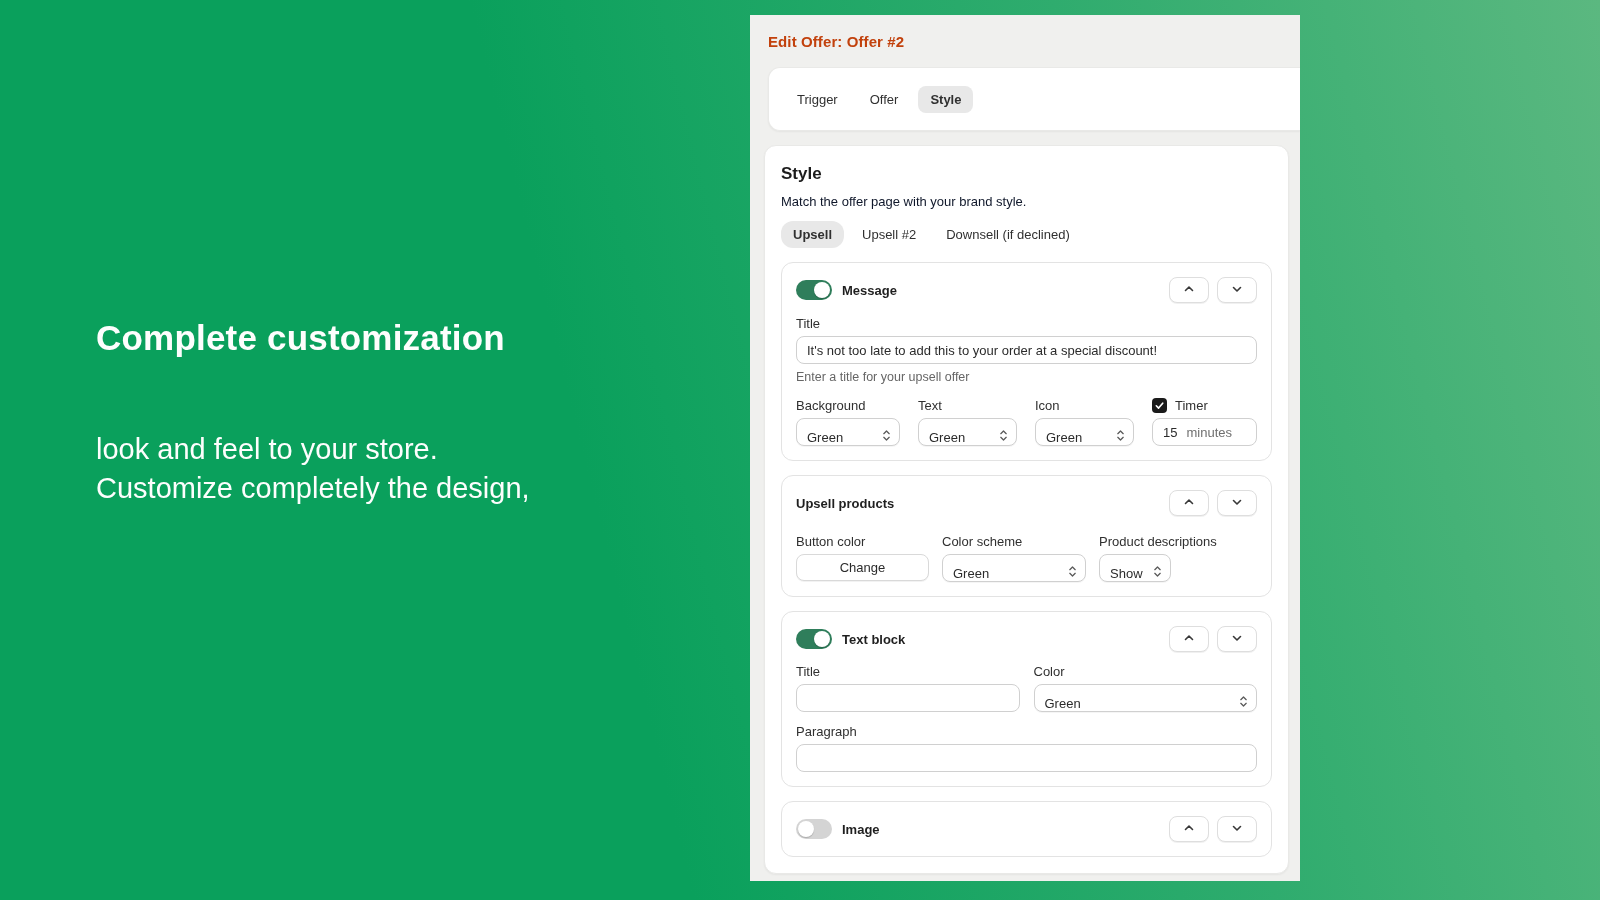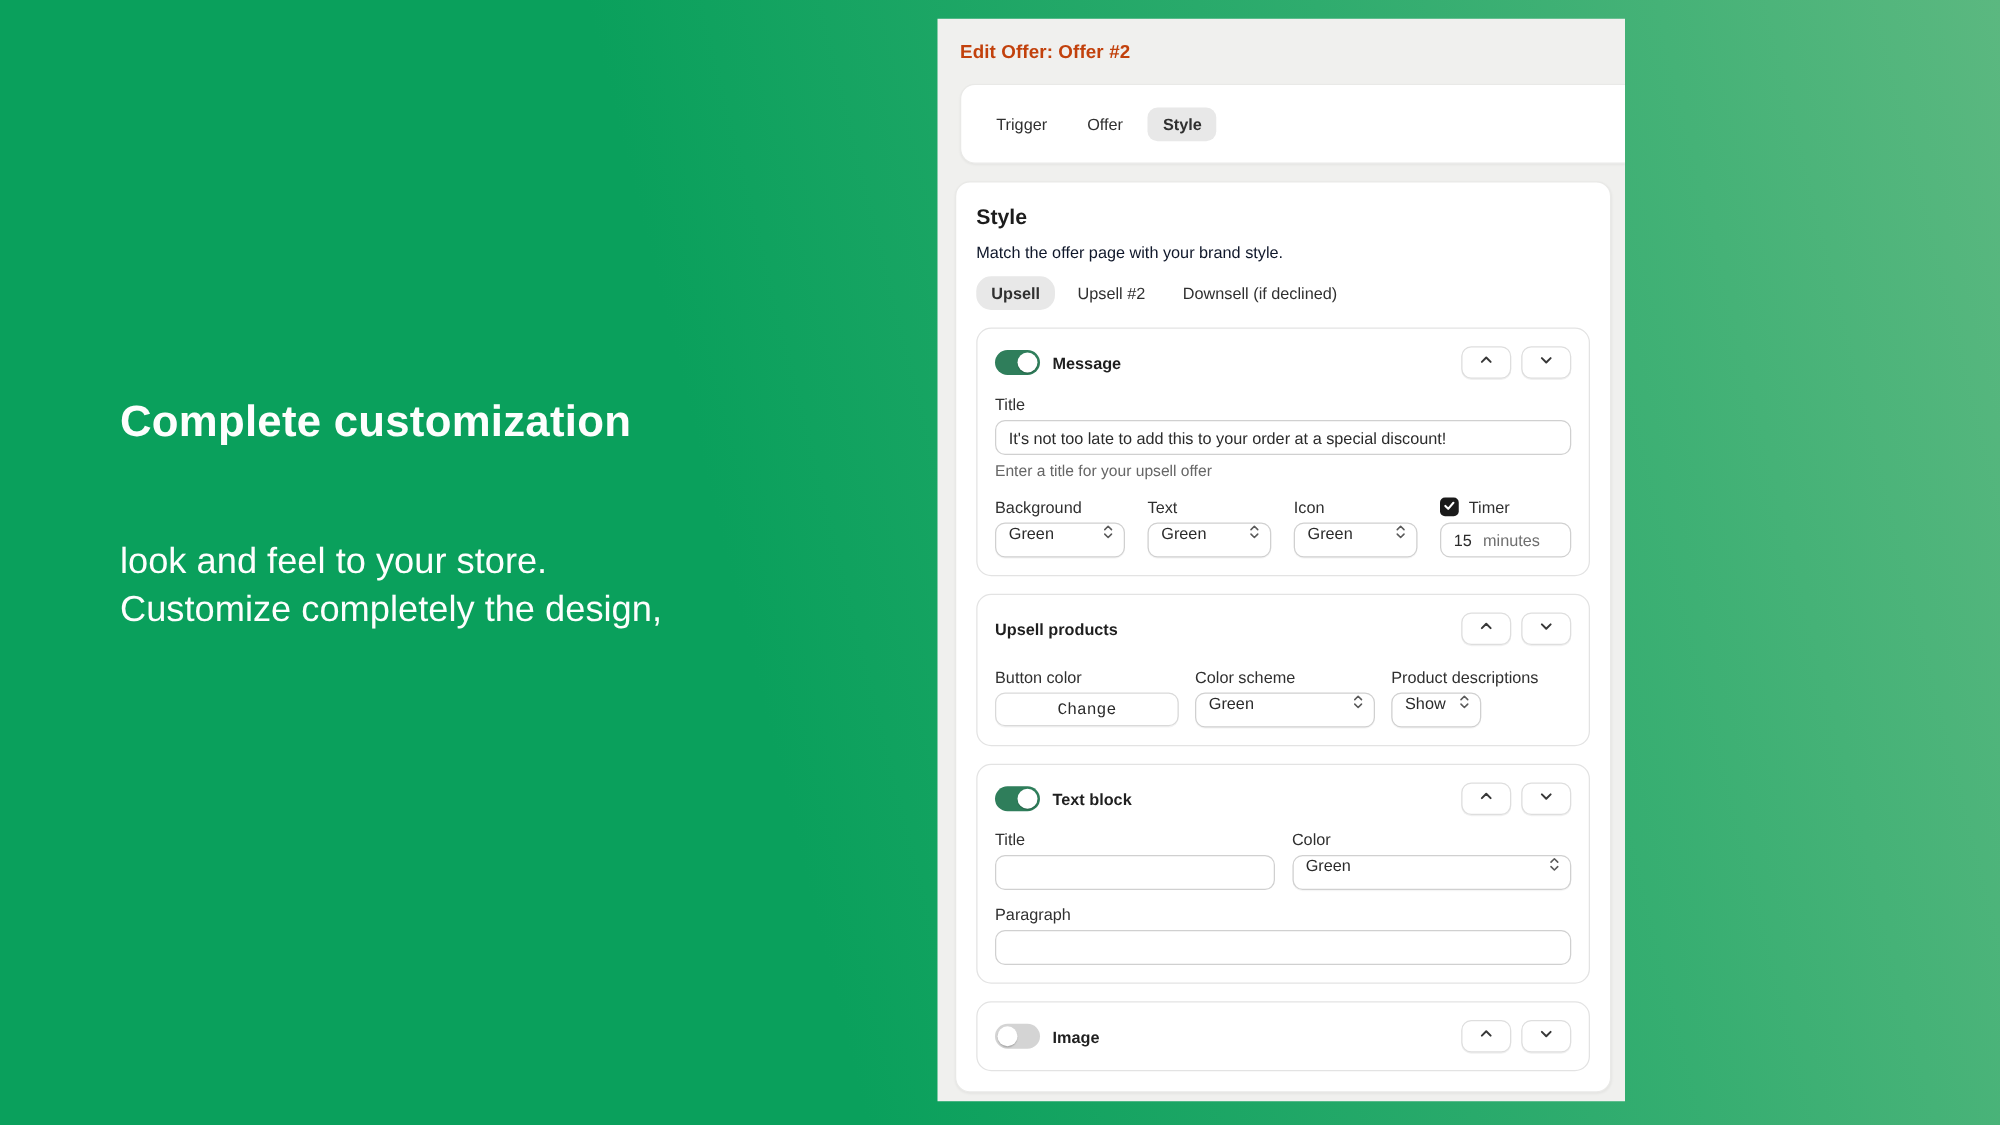--- a/index.html
+++ b/index.html
@@ -74,44 +74,44 @@
   .text-input {
     width:100%; height:28px; background:#fff; border:1px solid #d0d0d0;
     border-radius:8px; padding:0 10px; font-size:13px; color:#2b2b2b;
     font-family:"Liberation Sans","DejaVu Sans",sans-serif; outline:none;
   }
   .help-text { font-size:12.5px; color:#666666; margin-top:6px; }
 
   .controls-row { display:flex; gap:18px; margin-top:14px; }
   .sel {
     height:28px; background:#fff; border:1px solid #d0d0d0; border-radius:8px;
-    display:flex; align-items:flex-start; justify-content:space-between;
+    display:flex; align-items:flex-end; justify-content:space-between;
     padding:0 8px 0 10px; font-size:13px; color:#2b2b2b;
     box-shadow:0 1px 0 rgba(0,0,0,.04); cursor:pointer;
   }
   .w-bg { width:104px; } .w-txt { width:99px; } .w-icn { width:99px; }
   .timer-col { flex:1; min-width:0; }
   .timer-head { display:flex; align-items:flex-end; gap:8px; margin-bottom:5px; }
   .checkbox {
     width:15px; height:15px; background:#1a1a1a; border-radius:4px;
     display:flex; align-items:center; justify-content:center; cursor:pointer;
   }
   .timer-field {
     height:28px; background:#fff; border:1px solid #d0d0d0; border-radius:8px;
     display:flex; align-items:center; gap:9px; padding:0 10px; font-size:13px;
   }
   .timer-val { color:#2b2b2b; }
   .timer-suffix { color:#6f6f6f; }
 
   .products-row { display:flex; gap:13px; margin-top:18px; }
   .change-btn {
-    width:147px; height:27px; background:#fff; border:1px solid #d9d9d9;
+    width:133px; height:27px; background:#fff; border:1px solid #d9d9d9;
     border-radius:8px; font-size:13px; font-weight:500; color:#2b2b2b;
     display:flex; align-items:center; justify-content:center;
-    box-shadow:0 1px 0 rgba(0,0,0,.05); cursor:pointer;font-family:Liberation Mono, monospace;
+    box-shadow:0 1px 0 rgba(0,0,0,.05); cursor:pointer;
   }
   .w-scheme { width:144px; } .w-show { width:72px; }
 
   .tb-row { display:flex; gap:14px; margin-top:12px; }
   .tb-col { flex:1; min-width:0; }
   .para-block { margin-top:12px; }
 
   .img-section { display:flex; align-items:center; }
 </style>
 </head>

